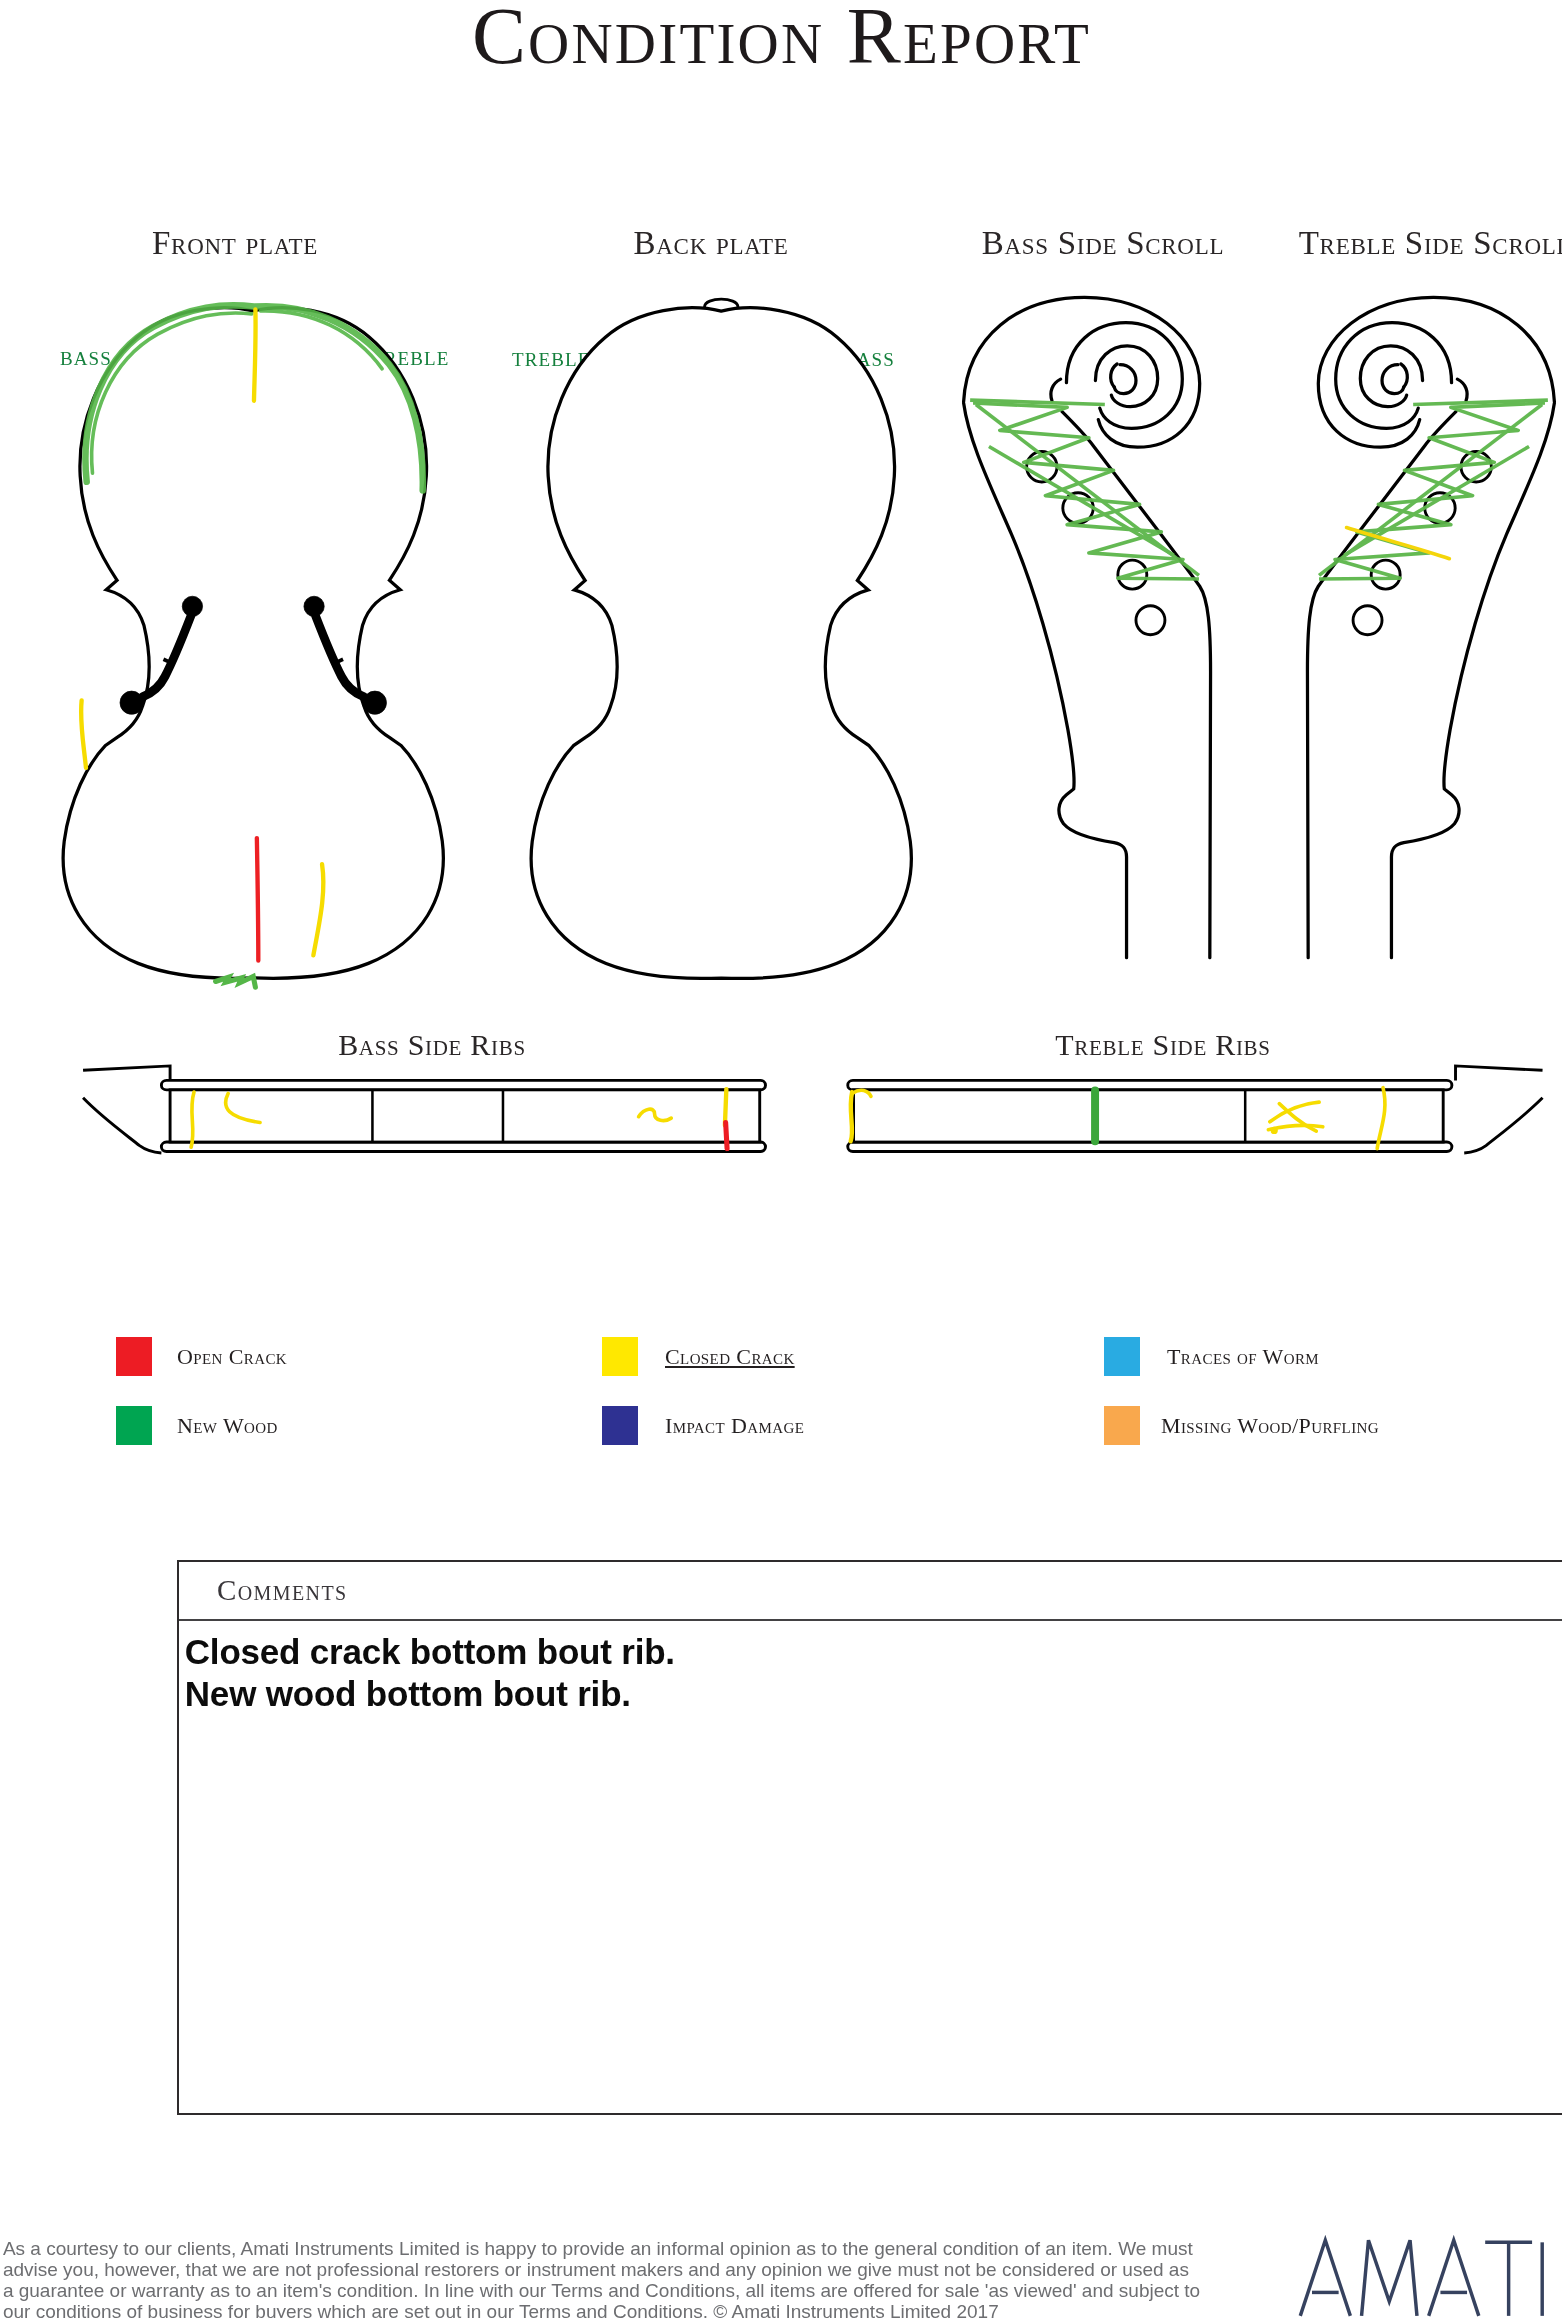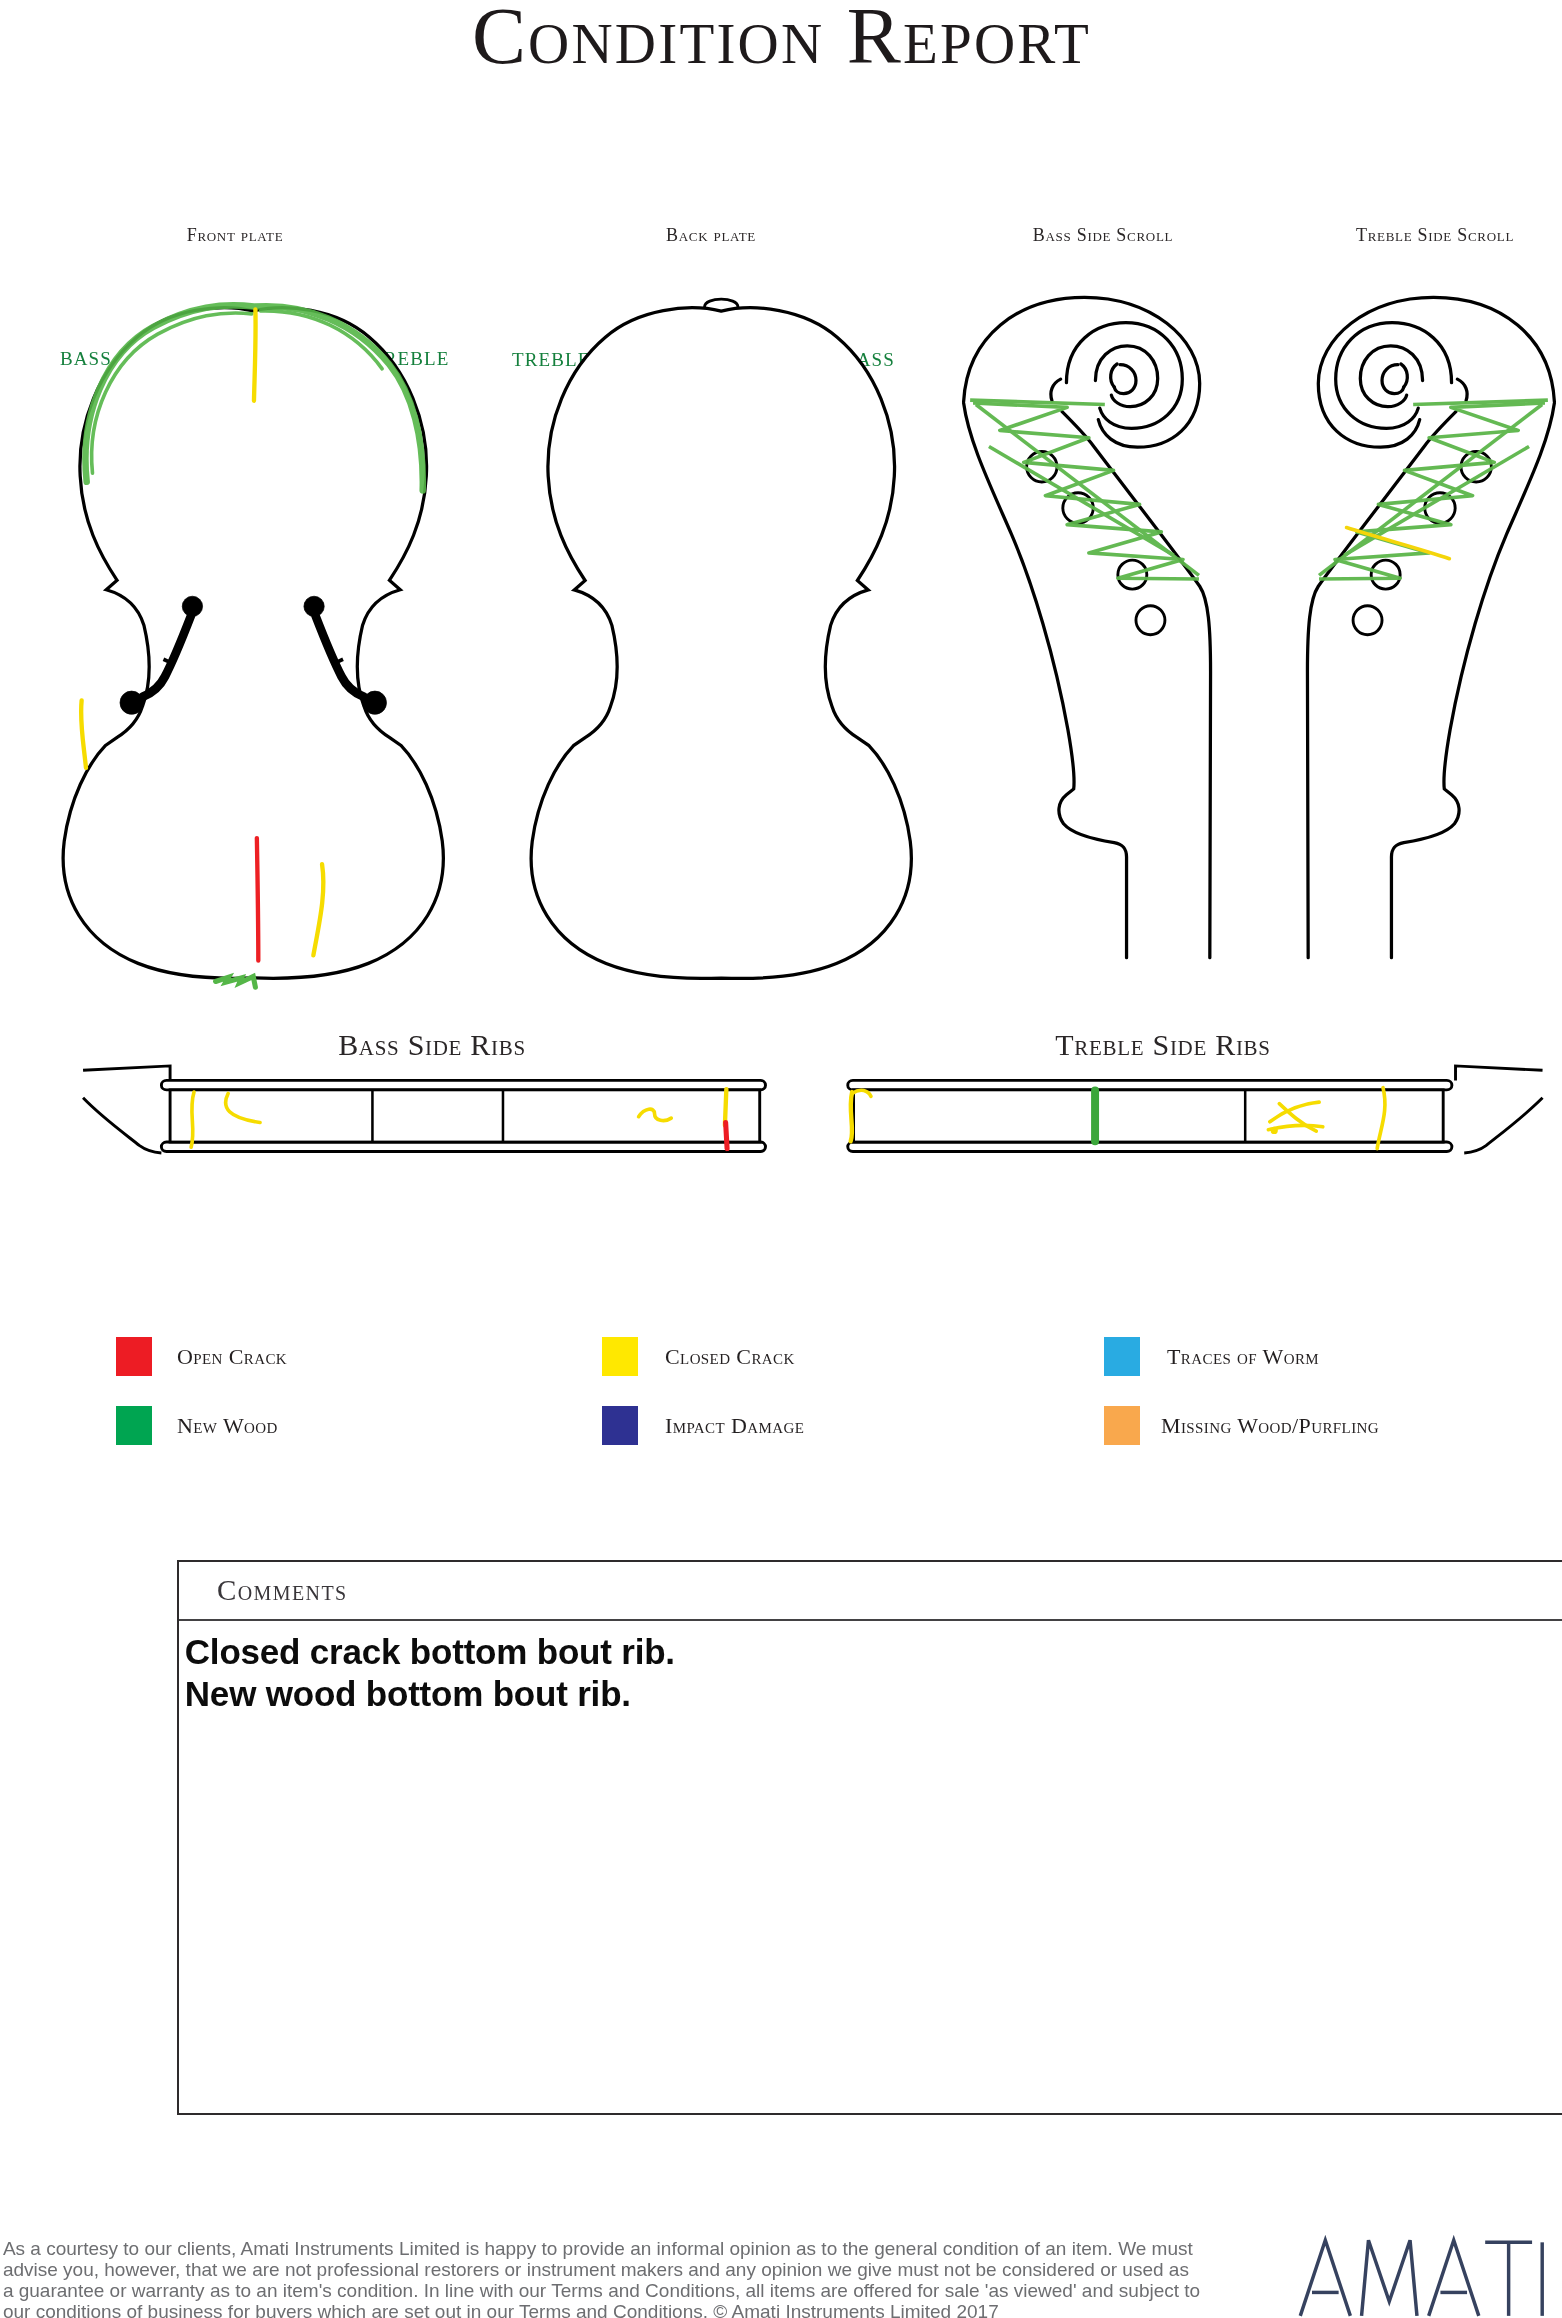--- a/index.html
+++ b/index.html
@@ -8,21 +8,21 @@
     font-family:"Liberation Serif", serif;color:#231f20;
   }
   .abs{position:absolute;}
   .title{
     left:0;right:0;top:-10px;text-align:center;
     font-variant:small-caps;font-size:81px;letter-spacing:2.2px;color:#1e1a1b;
     font-family:"Liberation Serif",serif;
   }
   .sec-head{
     position:absolute;width:348px;text-align:center;
-    font-variant:small-caps;font-size:18px;letter-spacing:0.7px;color:#2a2627;
+    font-variant:small-caps;font-size:33px;letter-spacing:0.7px;color:#2a2627;
   }
   .sec-head.ribs{font-size:30px;}
   .side-label{
     position:absolute;font-size:19px;letter-spacing:1.1px;color:#15803d;
     font-family:"Liberation Serif",serif;
   }
   .legend-swatch{position:absolute;width:36px;height:39px;}
   .legend-label{
     position:absolute;font-variant:small-caps;font-size:22px;letter-spacing:0.4px;
     color:#231f20;white-space:nowrap;line-height:39px;
@@ -189,21 +189,21 @@
         <path d="M 610 96 C 635 90 660 88 685 92"></path>
         <circle cx="618" cy="97" r="5" fill="#f6dc00" stroke="none"></circle>
       </g>
       <path stroke="#f6dc00" stroke-width="5" d="M 768 38 C 776 70 764 95 760 122"></path>
     </g>
   </svg>
 
   <div class="legend-swatch" style="left: 116px; top: 1337px; background: rgb(237, 28, 36);"></div>
   <div class="legend-label" style="left:177px;top:1337px;">Open Crack</div>
   <div class="legend-swatch" style="left: 602px; top: 1337px; background: rgb(255, 232, 0);"></div>
-  <div class="legend-label" style="left:665px;top:1337px;">Closed Crack</div>
+  <div class="legend-label" style="left:665px;top:1337px;text-decoration:underline;">Closed Crack</div>
   <div class="legend-swatch" style="left: 1104px; top: 1337px; background: rgb(41, 171, 226);"></div>
   <div class="legend-label" style="left:1167px;top:1337px;">Traces of Worm</div>
   <div class="legend-swatch" style="left: 116px; top: 1406px; background: rgb(0, 165, 81);"></div>
   <div class="legend-label" style="left:177px;top:1406px;">New Wood</div>
   <div class="legend-swatch" style="left: 602px; top: 1406px; background: rgb(46, 49, 146);"></div>
   <div class="legend-label" style="left:665px;top:1406px;">Impact Damage</div>
   <div class="legend-swatch" style="left: 1104px; top: 1406px; background: rgb(249, 168, 77);"></div>
   <div class="legend-label" style="left:1161px;top:1406px;">Missing Wood/Purfling</div>
 
   <div class="comments-box">

